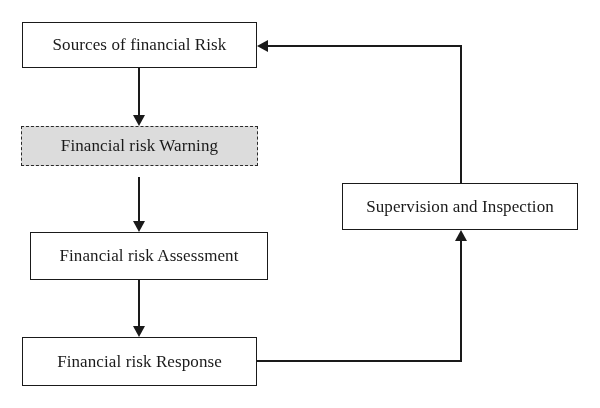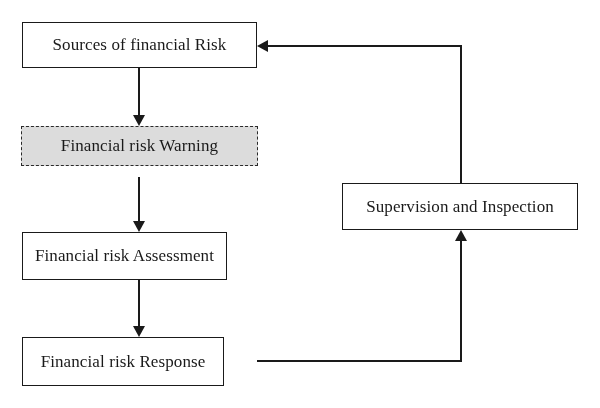--- a/index.html
+++ b/index.html
@@ -26,22 +26,22 @@
     color:#1a1a1a;
     text-align:center;
     letter-spacing:0.1px;
   }
   .node.dashed{
     border:1.6px dashed #2a2a2a;
     background:#dcdcdc;
   }
   #node-sources     {left:22px;  top:22px;  width:235px; height:46px;}
   #node-warning     {left:21px;  top:126px; width:237px; height:40px;}
-  #node-assessment  {left:22px;  top:232px; width:205px; height:48px;}
-  #node-response    {left:22px;  top:337px; width:202px; height:49px;}
+  #node-assessment  {left:30px;  top:232px; width:238px; height:48px;}
+  #node-response    {left:22px;  top:337px; width:235px; height:49px;}
   #node-supervision {left:342px; top:183px; width:236px; height:47px;}
 
   .line{
     position:absolute;
     background:#1a1a1a;
   }
   
   #line-v1{left:138px; top:68px;  width:2px; height:48px;}
   #line-v2{left:138px; top:177px; width:2px; height:45px;}
   #line-v3{left:138px; top:280px; width:2px; height:47px;}

